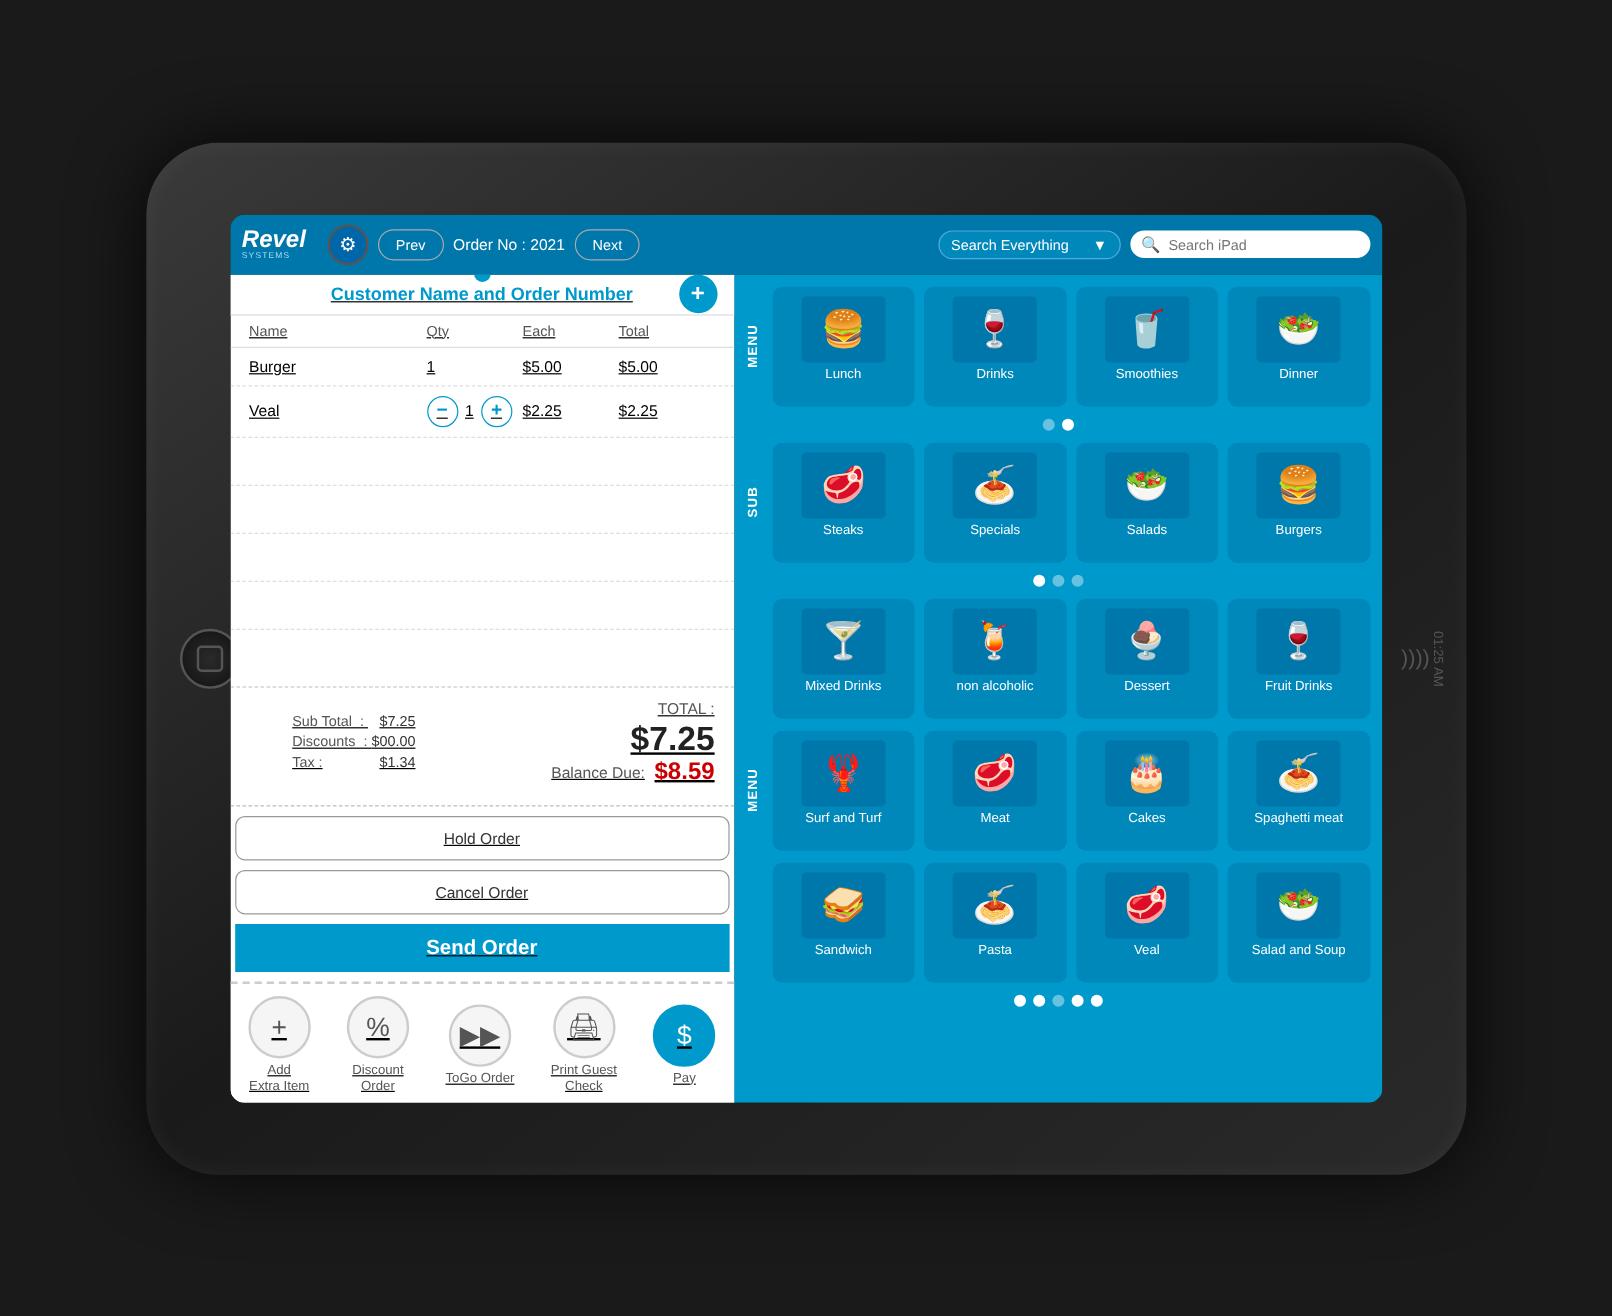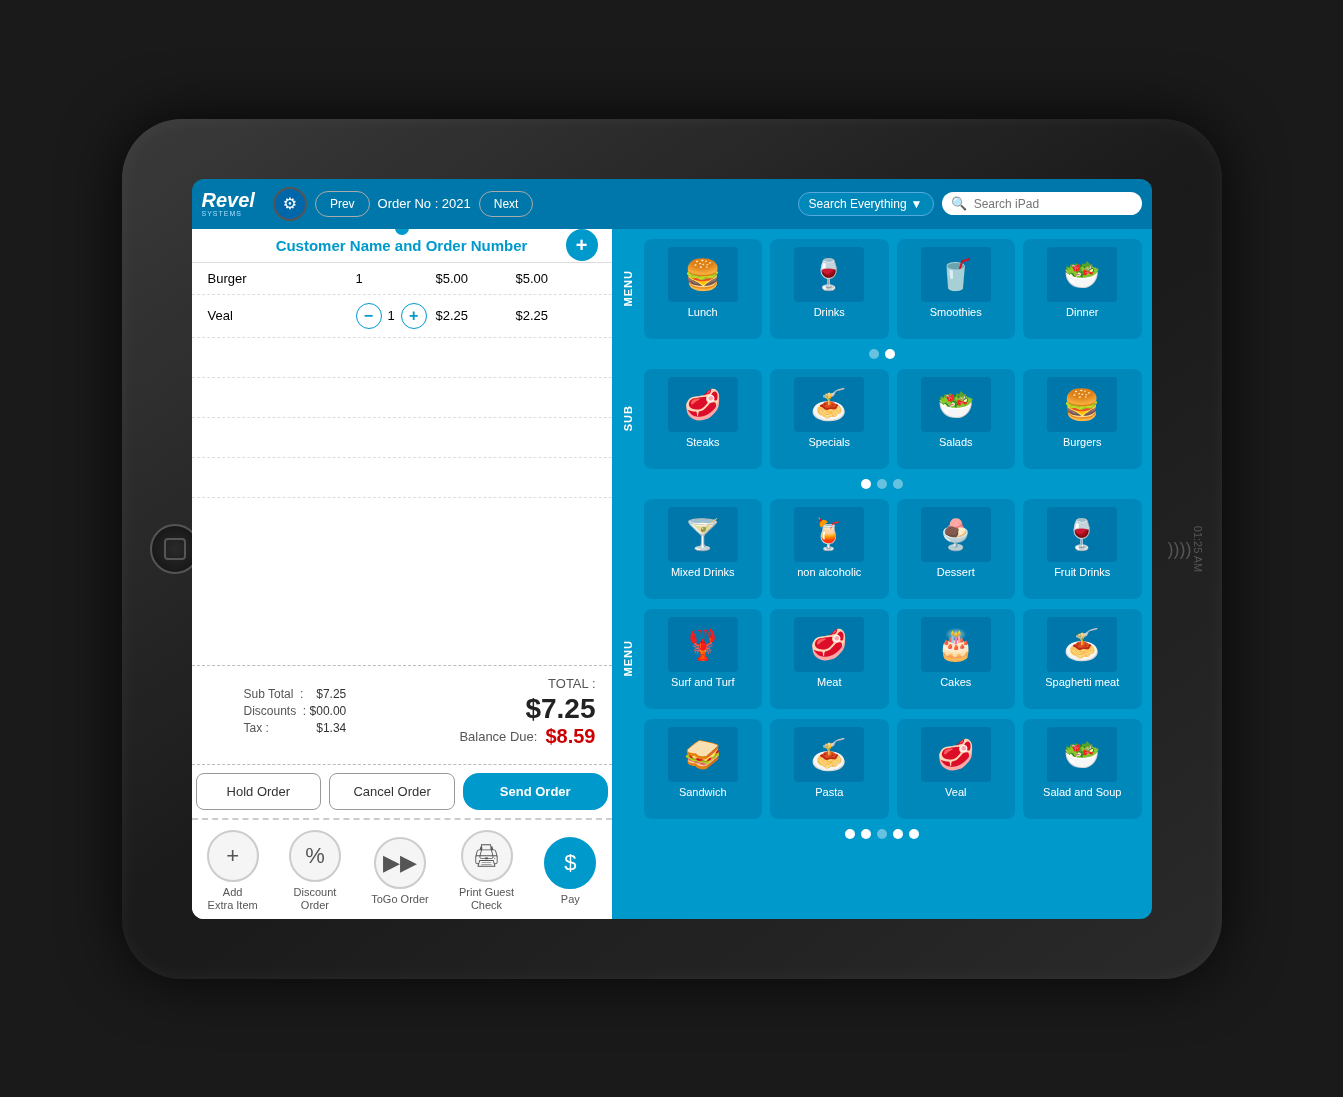--- a/index.html
+++ b/index.html
@@ -135,21 +135,21 @@
     .search-dropdown {
       display: flex;
       align-items: center;
       background: #0088bb;
       border: 1.5px solid #55aadd;
       border-radius: 16px;
       padding: 4px 10px;
       color: white;
       font-size: 12px;
       cursor: pointer;
-      gap: 4px;
+      gap: 20px;
       margin-left: auto;
     }
     .search-ipad {
       display: flex;
       align-items: center;
       background: white;
       border-radius: 16px;
       padding: 4px 10px;
       gap: 6px;
       width: 200px;
@@ -167,20 +167,21 @@
       flex: 1;
       overflow: hidden;
     }
     
     .left-panel {
       width: 420px;
       background: white;
       display: flex;
       flex-direction: column;
       flex-shrink: 0;
+      text-decoration: underline;
     }
     .order-header {
       background: white;
       border-bottom: 1px solid #ddd;
       padding: 8px 16px;
       display: flex;
       align-items: center;
       justify-content: center;
       gap: 10px;
       position: relative;
@@ -284,39 +285,40 @@
       display: flex;
       justify-content: space-between;
       align-items: center;
       margin-bottom: 6px;
     }
     .action-buttons {
       display: flex;
       gap: 8px;
       padding: 8px 4px;
       border-top: 1px dashed #bbb;
+      flex-direction: column;
     }
     .hold-btn, .cancel-btn {
       flex: 1;
       padding: 10px;
       border-radius: 8px;
       border: 1.5px solid #999;
       background: white;
       color: #333;
       font-size: 13px;
       cursor: pointer;
     }
     .send-btn {
       flex: 1.2;
       padding: 10px;
-      border-radius: 16px;
+      border-radius: 0;
       border: none;
       background: #0099cc;
       color: white;
-      font-size: 13px;
+      font-size: 17px;
       cursor: pointer;
       font-weight: bold;
     }
     
     .bottom-bar {
       border-top: 2px dashed #ccc;
       padding: 10px 0 6px;
       background: white;
     }
     .bottom-actions {
@@ -467,20 +469,26 @@
       <div class="app-main">
 
         <div class="left-panel">
 
           <div class="order-header">
             <div class="slider-dot"></div>
             <span class="order-header-title">Customer Name and Order Number</span>
             <div class="add-circle-btn">+</div>
           </div>
 
+          <div class="order-table-header">
+            <span>Name</span>
+            <span>Qty</span>
+            <span>Each</span>
+            <span>Total</span>
+          </div>
 
           <div class="order-items">
 
             <div class="order-row">
               <span>Burger</span>
               <span>1</span>
               <span>$5.00</span>
               <span>$5.00</span>
             </div>
 

